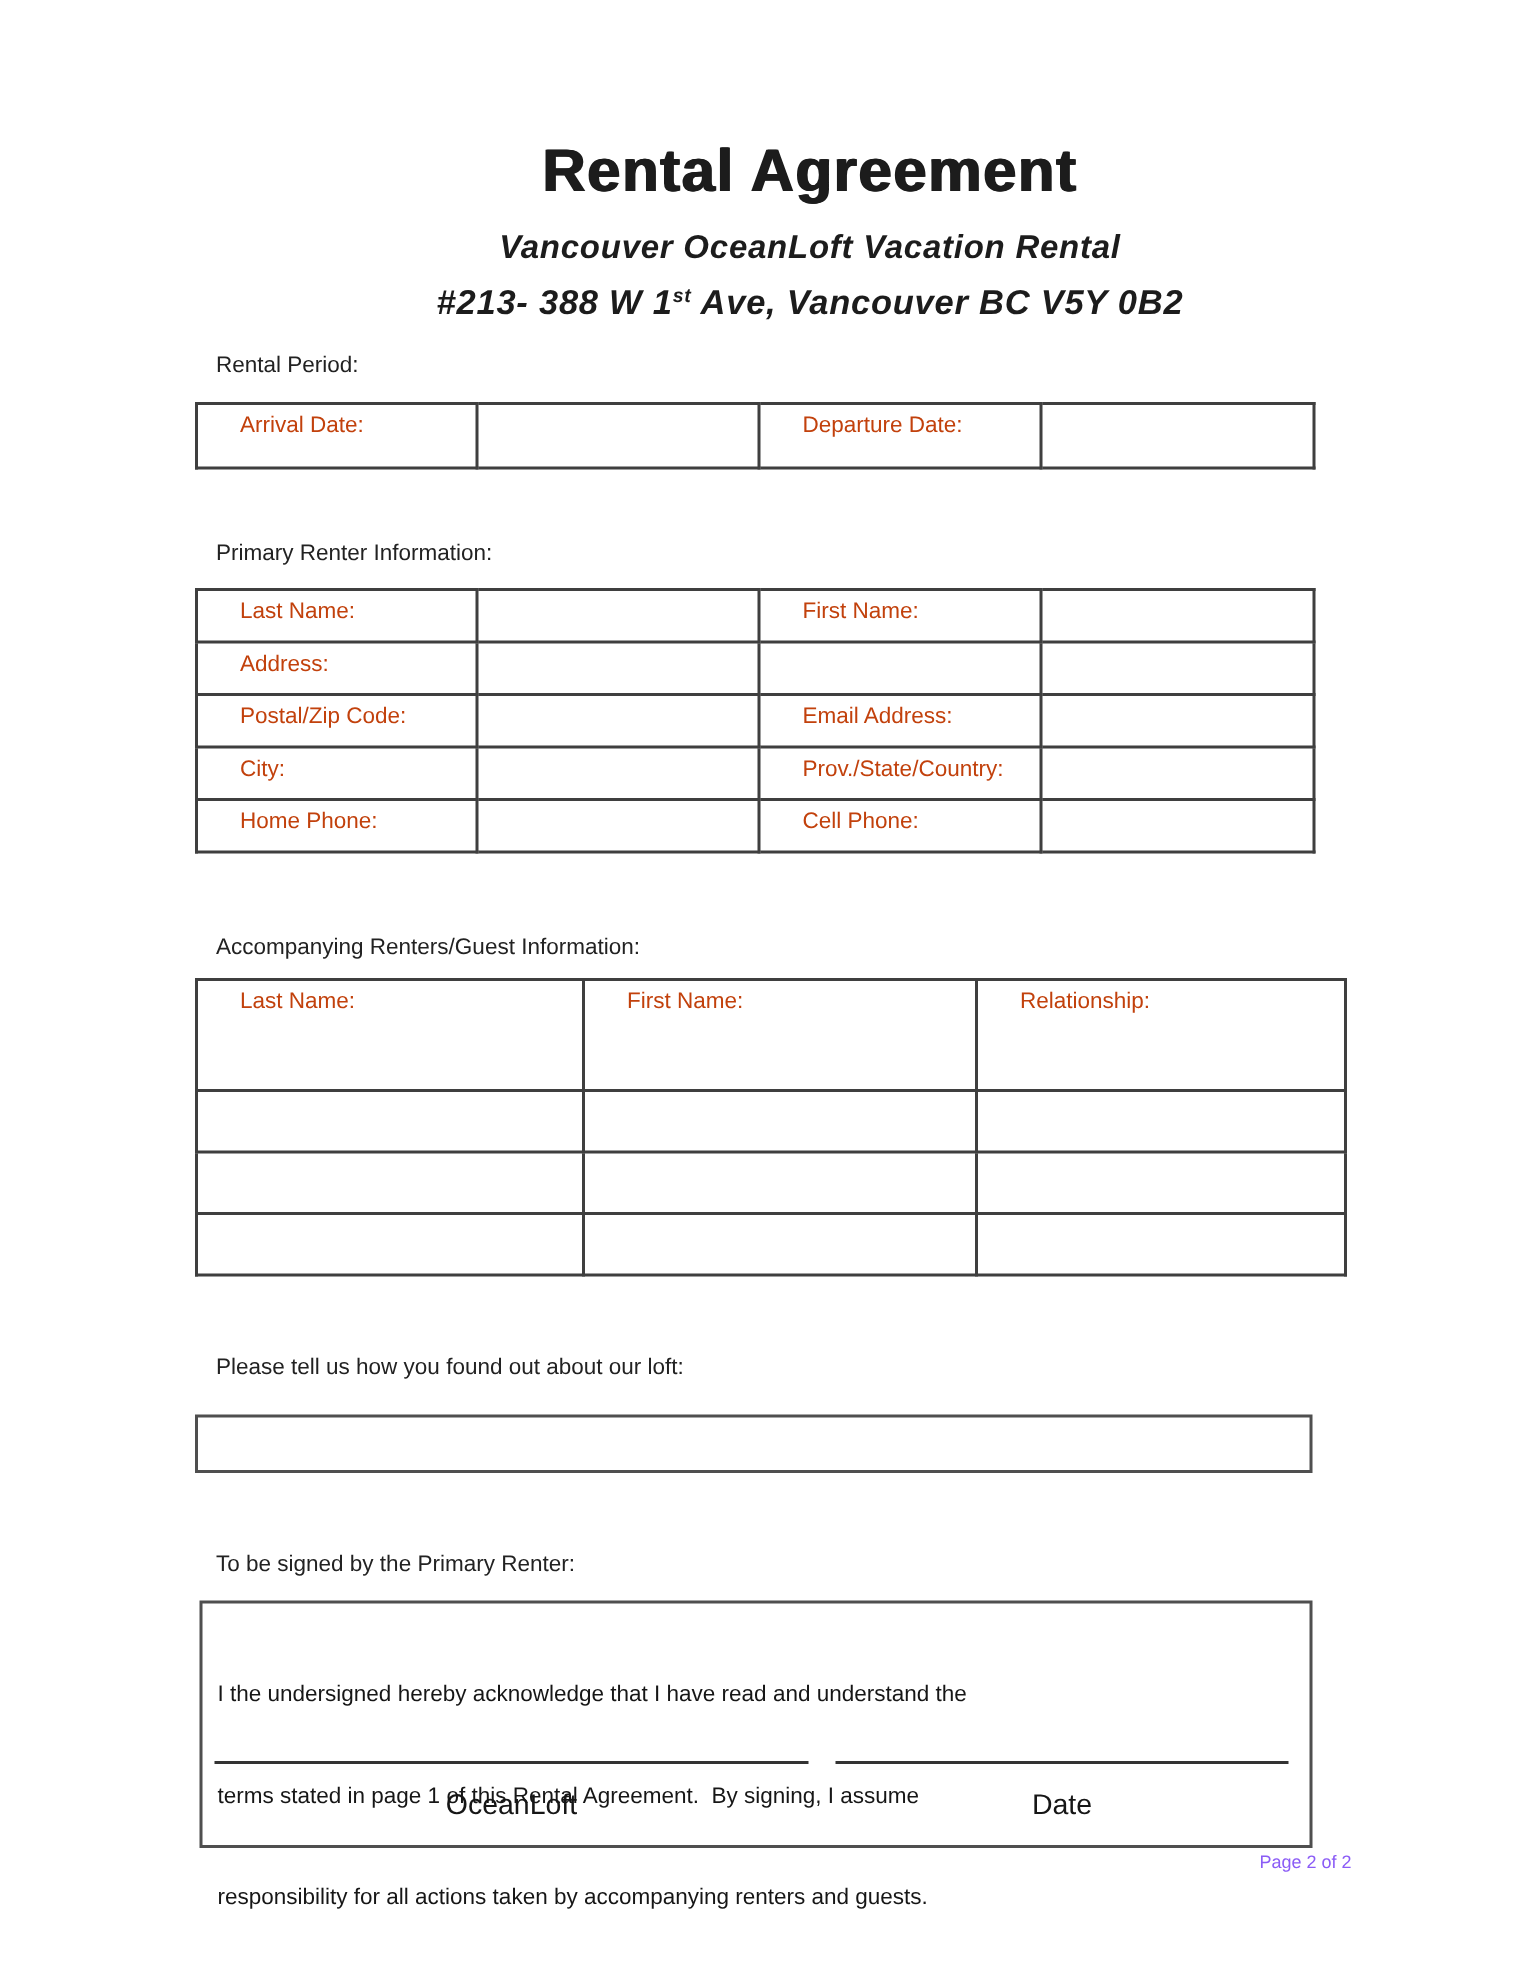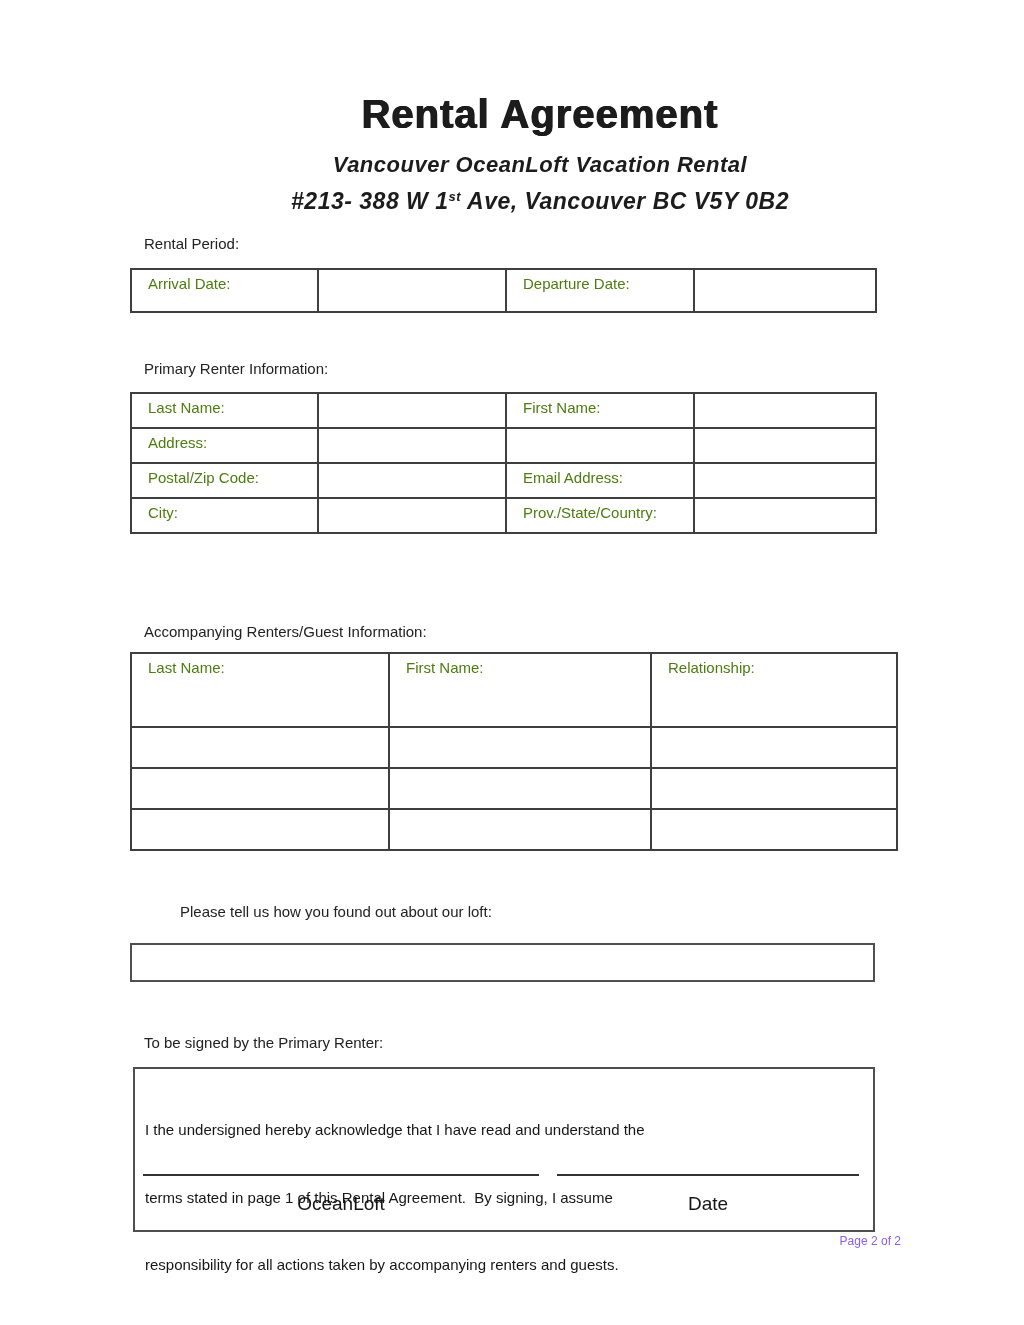--- a/index.html
+++ b/index.html
@@ -43,23 +43,23 @@
 
   
   table.form-table {
     border-collapse: collapse;
     table-layout: fixed;
     position: absolute;
   }
   table.form-table td {
     border: 2px solid #3f3f3f;
     vertical-align: top;
-    padding: 5px 4px 0 16px;
+    padding: 5px 4px 0 28px;
     font-size: 15px;
-    color: #4d7c0f;
+    color: #c2410c;
     overflow: hidden;
   }
   #rental-period-table { left: 130px; top: 268px; }
   #rental-period-table td { height: 36px; }
 
   #primary-renter-table { left: 130px; top: 392px; }
   #primary-renter-table td { height: 28px; }
 
   #accompanying-table { left: 130px; top: 652px; }
   #accompanying-table td.hdr { height: 67px; }
@@ -151,20 +151,26 @@
   <tr>
     <td>Postal/Zip Code:</td>
     <td></td>
     <td>Email Address:</td>
     <td></td>
   </tr>
   <tr>
     <td>City:</td>
     <td></td>
     <td>Prov./State/Country:</td>
+    <td></td>
+  </tr>
+  <tr>
+    <td>Home Phone:</td>
+    <td></td>
+    <td>Cell Phone:</td>
     <td></td>
   </tr>
 </tbody>
   </table>
 
 <div class="abs section-label" style="top:623px;">Accompanying Renters/Guest Information:</div>
 
 <table class="form-table" id="accompanying-table">
   <colgroup>
       <col style="width:258px">
@@ -188,21 +194,21 @@
     <td class="blank"></td>
   </tr>
   <tr>
     <td class="blank"></td>
     <td class="blank"></td>
     <td class="blank"></td>
   </tr>
 </tbody>
   </table>
 
-<div class="abs section-label" style="top:903px;margin-left:36px;">Please tell us how you found out about our loft:</div>
+<div class="abs section-label" style="top:903px;">Please tell us how you found out about our loft:</div>
 <div class="abs plain-box" id="referral-box"></div>
 
 <div class="abs section-label" style="top:1034px;">To be signed by the Primary Renter:</div>
 
 <div class="abs plain-box" id="signature-box">
   <div class="ack-text">
     <div>I the undersigned hereby acknowledge that I have read and understand the</div>
     <div>terms stated in page 1 of this Rental Agreement.  By signing, I assume</div>
     <div>responsibility for all actions taken by accompanying renters and guests.</div>
   </div>

